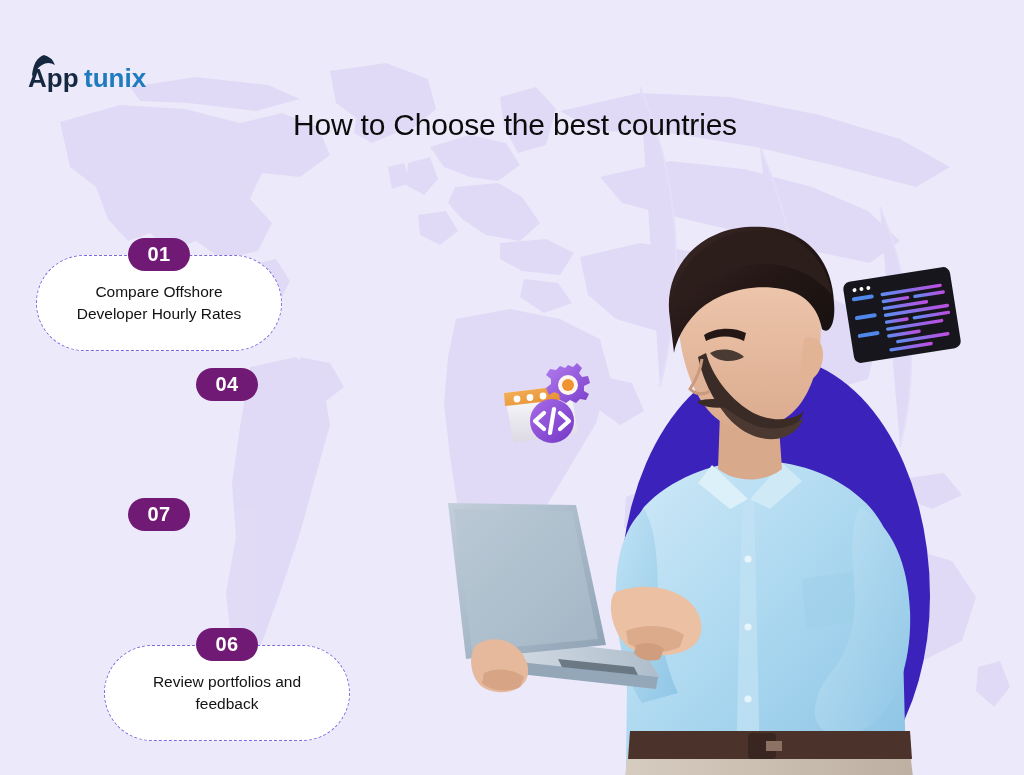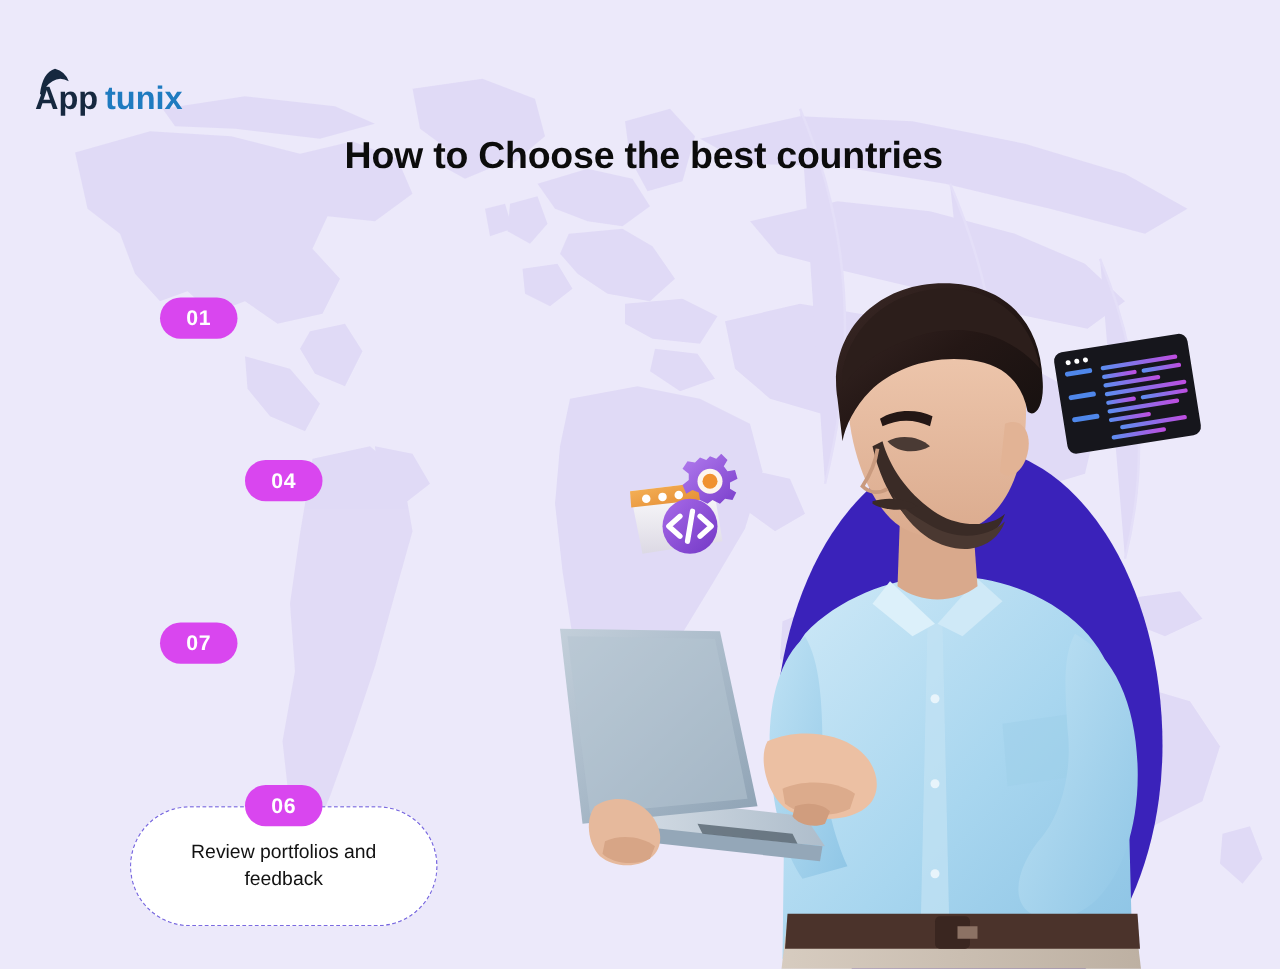--- a/index.html
+++ b/index.html
@@ -33,21 +33,21 @@
     position:absolute; left:22px; top:26px;
     width:160px; height:42px;
   }
 
   
   #title {
     position:absolute; left:150px; top:78px;
     width:730px;
     text-align:center;
     font-size:30px;
-    font-weight:bold;
+    font-weight:normal;
     line-height:1.32;
     color:#0c0c0c;
     letter-spacing:-0.2px;
   }
   #title .ln { display:block; }
 
   
   .card {
     position:absolute;
     width:246px; height:96px;
@@ -62,24 +62,24 @@
   .card-text {
     font-size:15.5px;
     line-height:1.42;
     color:#121212;
     padding:0 18px;
     max-width:230px;
   }
   .badge {
     position:absolute;
     width:62px; height:33px;
-    background:#d946ef;
+    background:#701a75;
     border-radius:17px;
     color:#ffffff;
-    font-size:17px;
+    font-size:20px;
     font-weight:bold;
     display:flex;
     align-items:center;
     justify-content:center;
     letter-spacing:0.5px;
     z-index:4;
   }
 
   #card-1 { left:36px;  top:228px; }
   #badge-1{ left:128px; top:211px; }
@@ -376,20 +376,23 @@
       <rect x="38" y="39" width="66" height="3.4" rx="1.7"></rect>
       <rect x="38" y="46" width="24" height="3.4" rx="1.7"></rect>
       <rect x="66" y="46" width="38" height="3.4" rx="1.7"></rect>
       <rect x="38" y="53" width="58" height="3.4" rx="1.7"></rect>
       <rect x="38" y="60" width="34" height="3.4" rx="1.7"></rect>
       <rect x="46" y="67" width="54" height="3.4" rx="1.7"></rect>
       <rect x="38" y="74" width="44" height="3.4" rx="1.7"></rect>
     </g>
   </svg>
 
+  <div class="card" id="card-1">
+    <div class="card-text">Compare Offshore Developer Hourly Rates</div>
+  </div>
   <div class="badge" id="badge-1">01</div>
 
   <div class="badge" id="badge-2">04</div>
 
   <div class="badge" id="badge-3">07</div>
 
   <div class="card" id="card-4">
     <div class="card-text">Review portfolios and feedback</div>
   </div>
   <div class="badge" id="badge-4">06</div>

